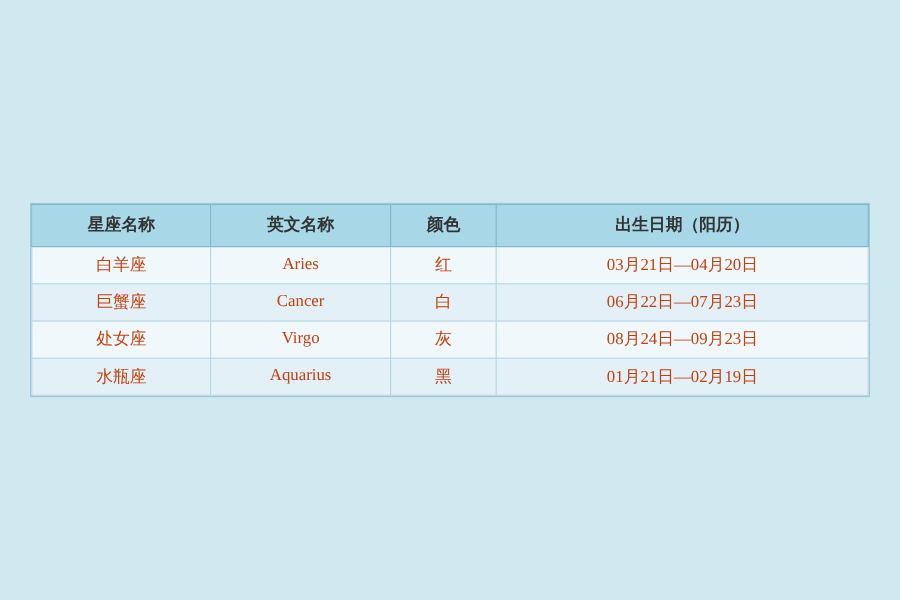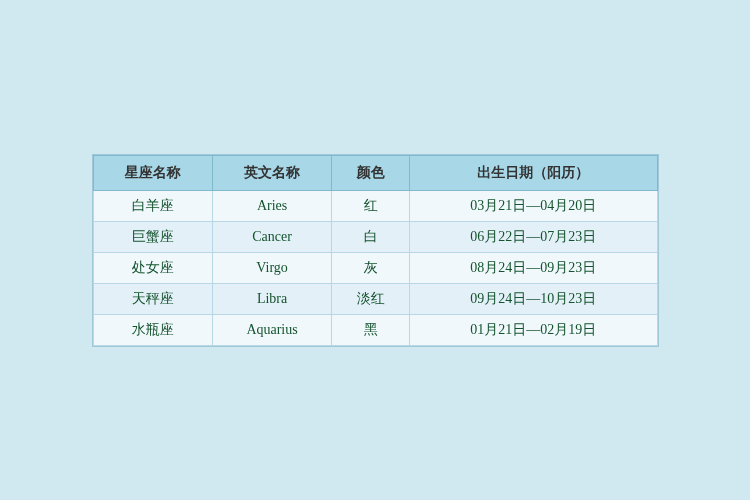--- a/index.html
+++ b/index.html
@@ -9,39 +9,39 @@
       background: #d0e8f0;
       display: flex;
       align-items: center;
       justify-content: center;
       font-family: 'SimSun', 'STSong', serif;
       font-size: 14px;
     }
     .container {
       background: #e8f4f8;
       border: 1px solid #a0c8d8;
-      width: 567px;
+      width: 700px;
     }
     table {
       width: 100%;
       border-collapse: collapse;
     }
     th {
       background: #a8d8e8;
       color: #333;
       font-weight: bold;
       padding: 8px 6px;
       border: 1px solid #80b8cc;
       text-align: center;
     }
     td {
       padding: 6px 8px;
       border: 1px solid #b8d8e4;
       text-align: center;
-      color: #14532d;
+      color: #c2410c;
       background: #f0f8fc;
     }
     tr:nth-child(even) td {
       background: #e4f0f8;
     }
   </style>
 </head>
 <body>
 
 <div class="container">
@@ -67,26 +67,20 @@
           <td>白</td>
           <td>06月22日—07月23日</td>
         </tr>
         <tr>
           <td>处女座</td>
           <td>Virgo</td>
           <td>灰</td>
           <td>08月24日—09月23日</td>
         </tr>
         <tr>
-          <td>天秤座</td>
-          <td>Libra</td>
-          <td>淡红</td>
-          <td>09月24日—10月23日</td>
-        </tr>
-        <tr>
           <td>水瓶座</td>
           <td>Aquarius</td>
           <td>黑</td>
           <td>01月21日—02月19日</td>
         </tr>
       </tbody>
   </table>
 </div>
 
 </body></html>

